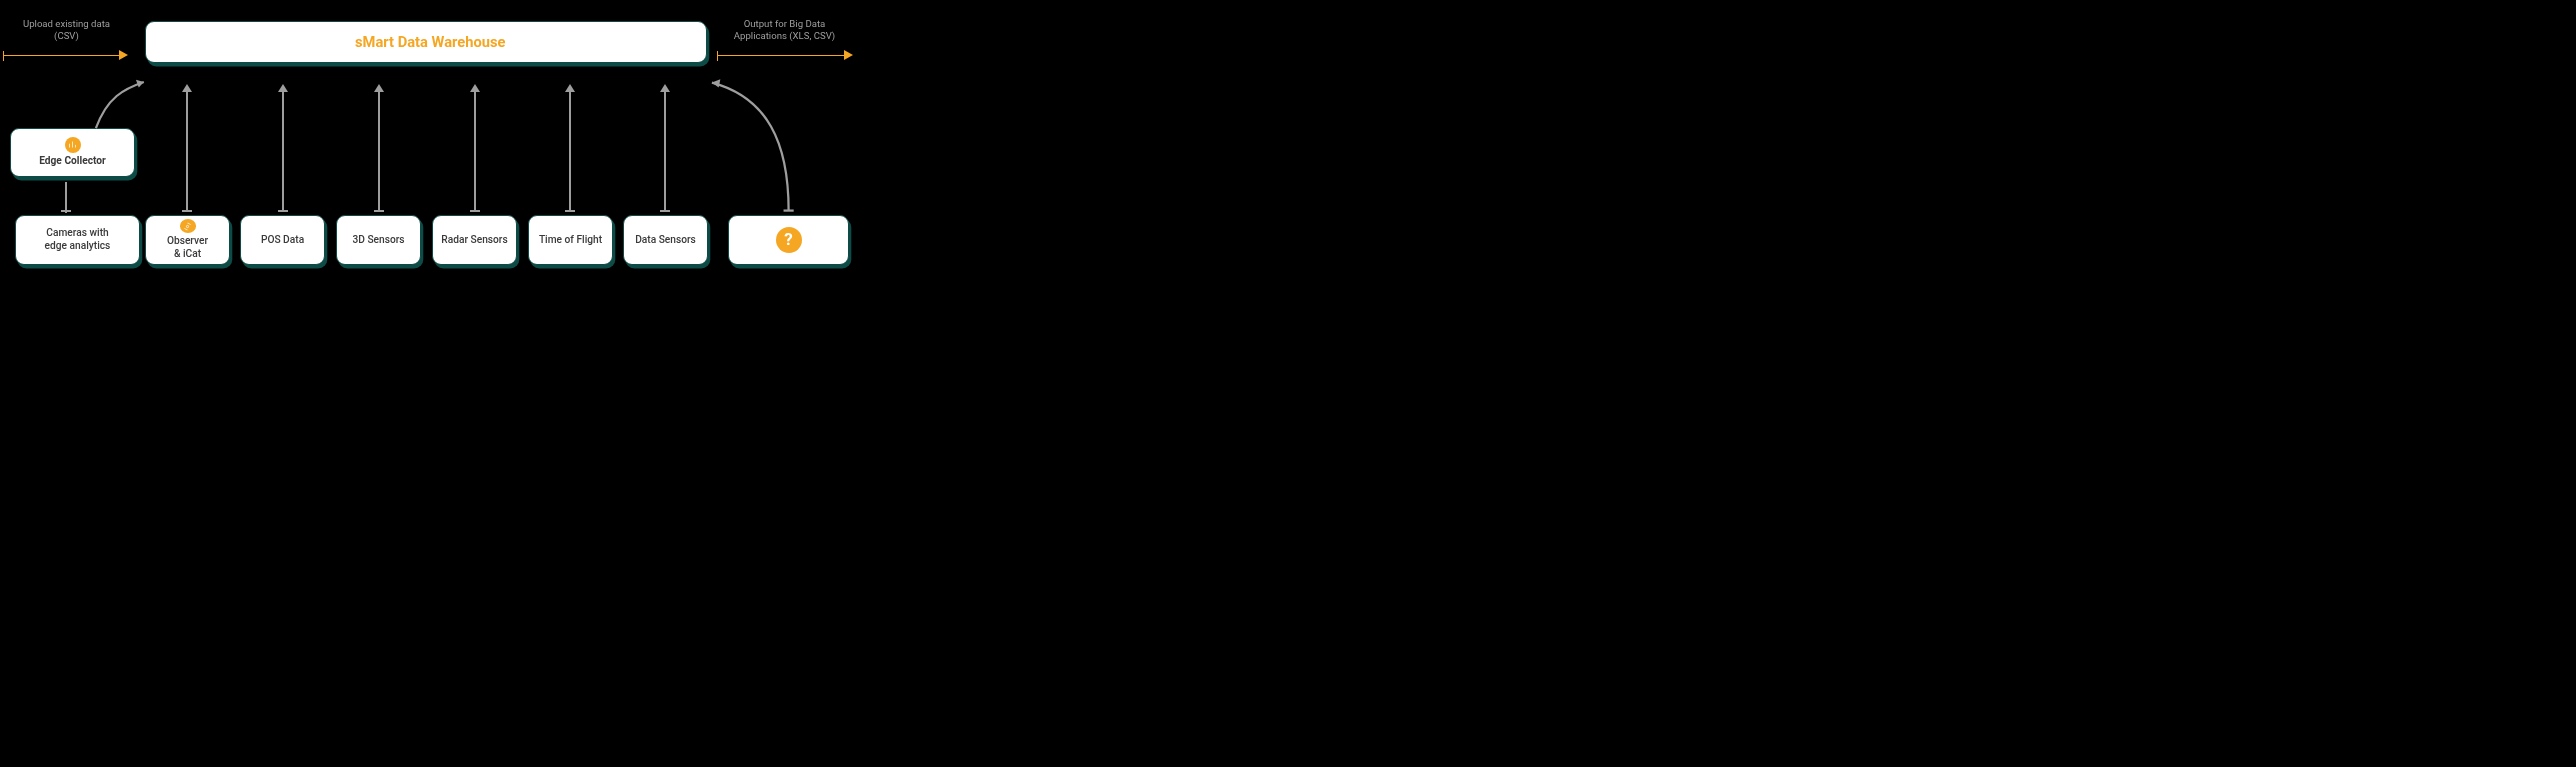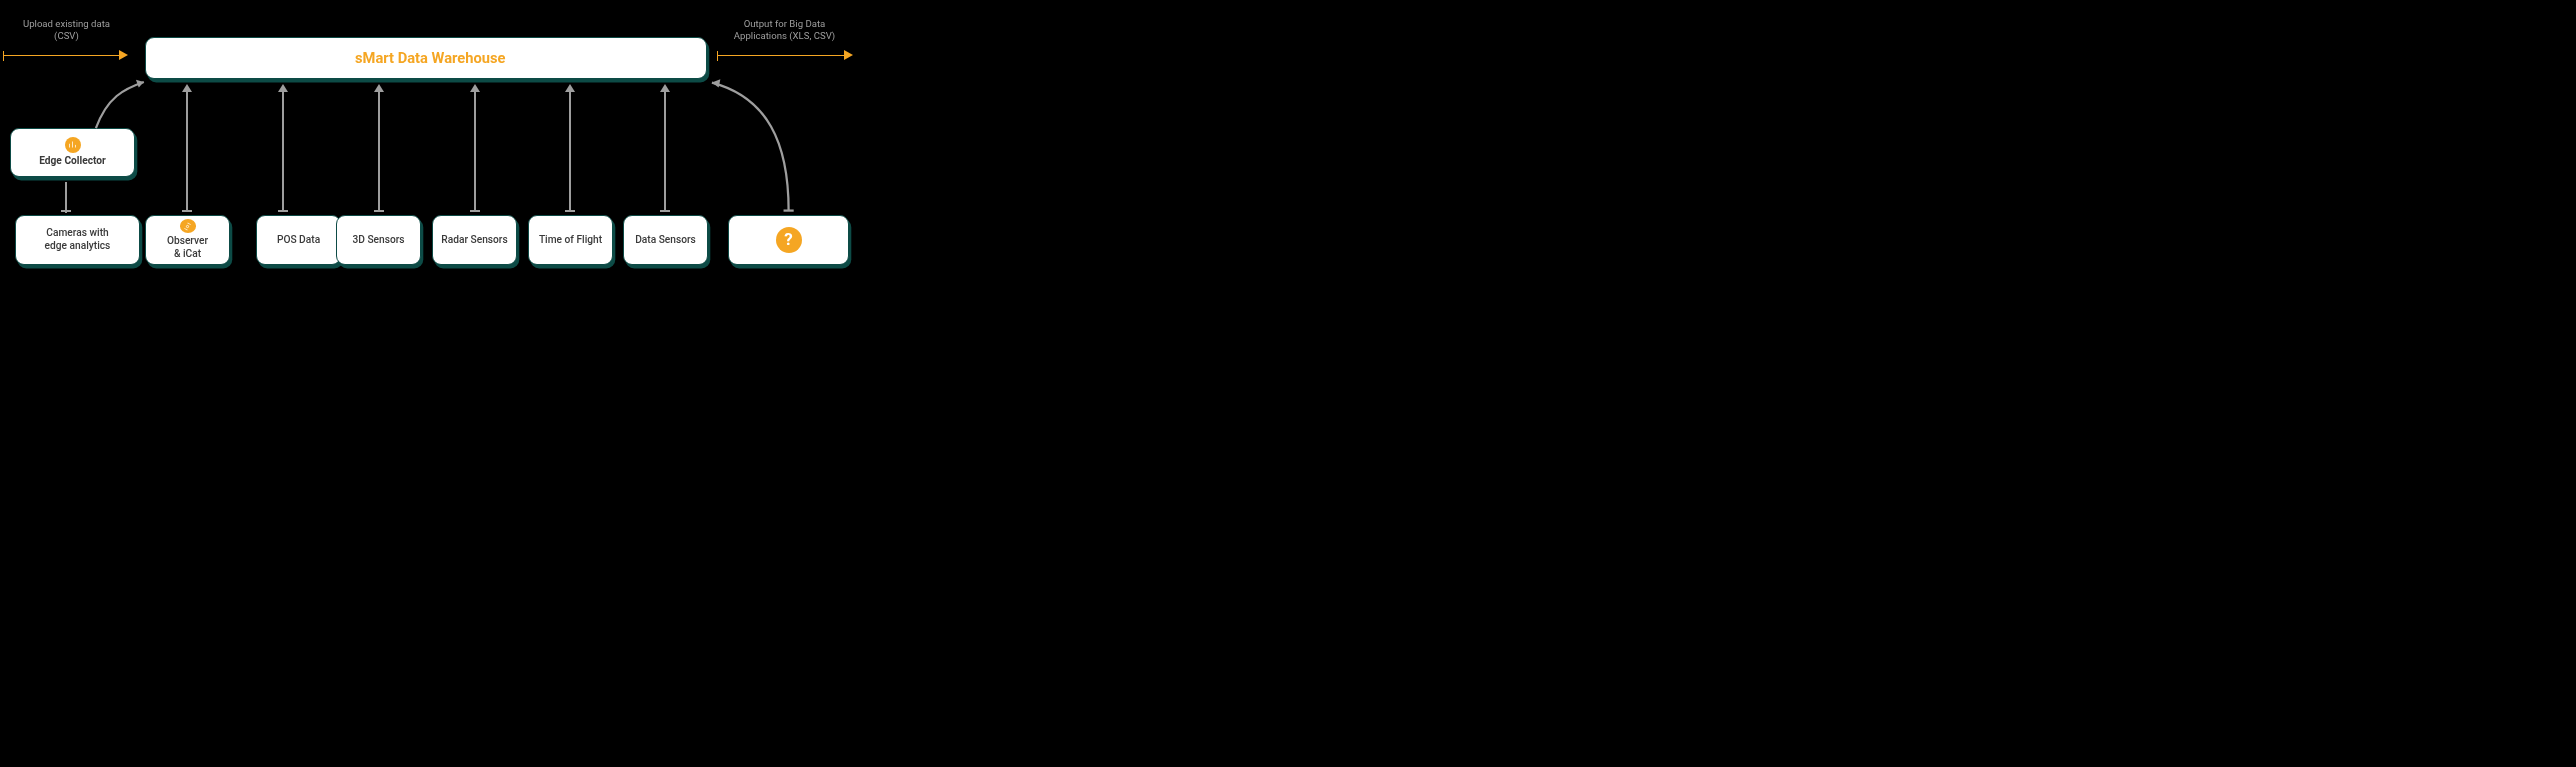--- a/index.html
+++ b/index.html
@@ -60,21 +60,21 @@
   </div>
 
   <div class="arrow-h" style="left:3.4px;top:37px;width:116px;"></div>
   <div class="arrow-h-cap" style="left:3.4px;top:33px;"></div>
   <div class="arrow-h-head" style="left:119px;top:32px;"></div>
 
   <div class="arrow-h" style="left:717px;top:37px;width:127px;"></div>
   <div class="arrow-h-cap" style="left:717px;top:33px;"></div>
   <div class="arrow-h-head" style="left:844px;top:32px;"></div>
 
-  <div class="node title-node" style="left:145px;top:19px;width:562px;height:42px;padding-left:14px;">
+  <div class="node title-node" style="left:145px;top:3px;width:562px;height:42px;padding-left:14px;">
     <span>sMart Data Warehouse</span>
   </div>
 
   <div class="node" style="left:10px;top:110px;width:125px;height:49px;font-weight:bold;">
     <div class="icon-circle">
       <svg viewBox="0 0 24 24">
           <path d="M4 20 L4 10 M12 20 L12 4 M20 20 L20 13"></path>
         </svg>
     </div>
     <span>Edge Collector</span>
@@ -89,21 +89,21 @@
     <div class="icon-circle">
       <svg viewBox="0 0 24 24">
           <circle cx="12" cy="12" r="3"></circle>
           <path d="M12 3a9 9 0 0 1 8 5M12 21a9 9 0 0 1-8-5"></path>
         </svg>
     </div>
     <span>Observer</span>
     <span>&amp; iCat</span>
   </div>
 
-  <div class="node" style="left:256px;top:197px;width:85px;height:50px;">
+  <div class="node" style="left:240px;top:197px;width:85px;height:50px;">
     <span>POS Data</span>
   </div>
 
   <div class="node" style="left:336px;top:197px;width:85px;height:50px;">
     <span>3D Sensors</span>
   </div>
 
   <div class="node" style="left:432px;top:197px;width:85px;height:50px;">
     <span>Radar Sensors</span>
   </div>

